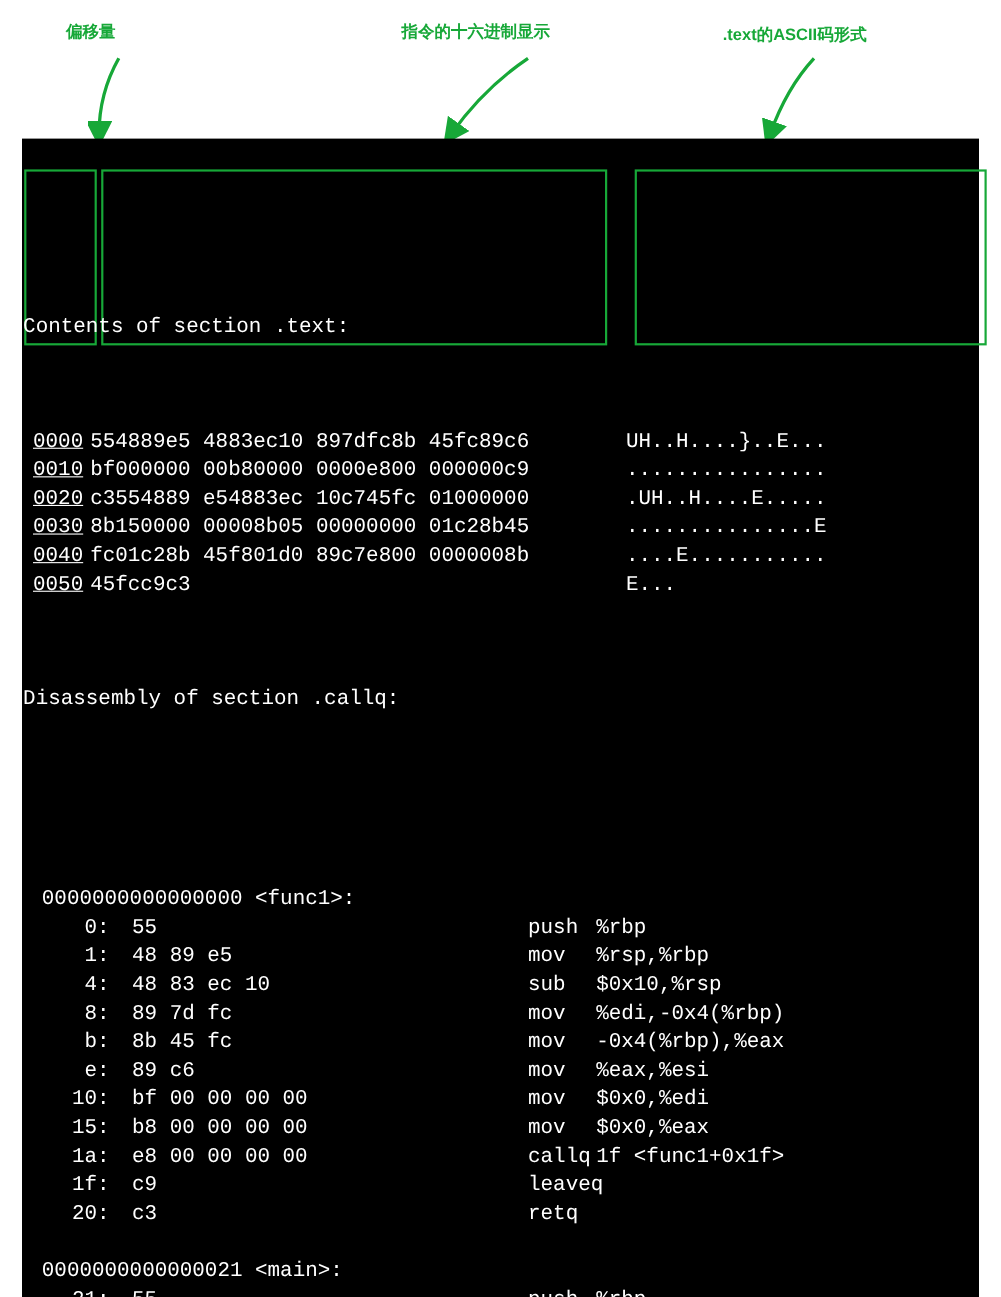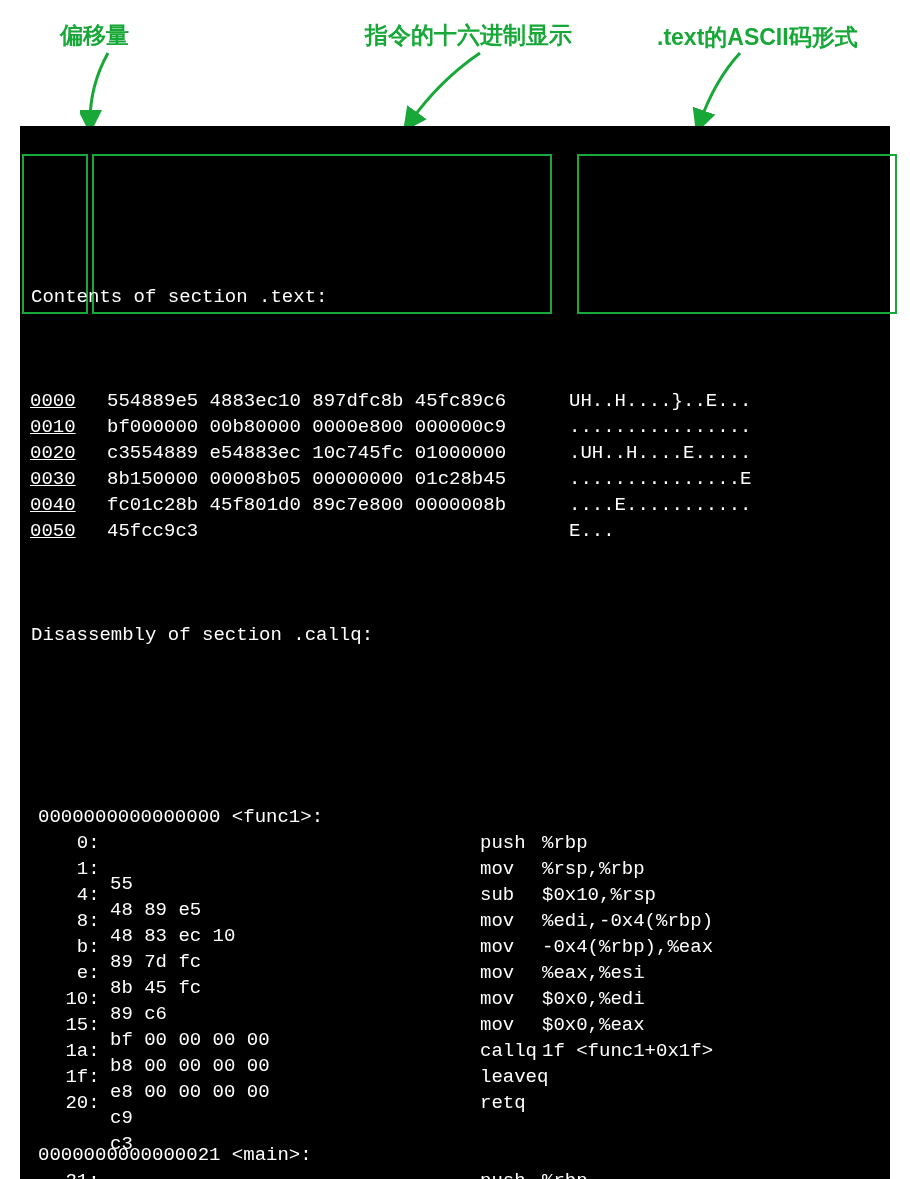--- a/index.html
+++ b/index.html
@@ -10,21 +10,21 @@
       width: 910px;
     }
     .header-labels {
       position: relative;
       height: 110px;
     }
     .label {
       position: absolute;
       color: #17a838;
       font-weight: 700;
-      font-size: 23px;
+      font-size: 15px;
       font-family: "Microsoft YaHei", "PingFang SC", sans-serif;
     }
     .label.l1 { left: 40px; top: 4px; }
     .label.l2 { left: 345px; top: 4px; }
     .label.l3 { left: 637px; top: 6px; }
     .arrow {
       position: absolute;
       pointer-events: none;
     }
     .terminal {
@@ -36,28 +36,28 @@
       white-space: pre;
       position: relative;
     }
     .hexline, .disline, .titleline {
       position: relative;
     }
     .hexline span, .disline span, .titleline span {
       display: inline-block;
     }
     .c-offset { position: absolute; left: 10px; text-decoration: underline; }
-    .c-hex    { position: absolute; left: 87px; text-align: right; }
+    .c-hex    { position: absolute; left: 62px; text-align: right; }
     .c-ascii  { position: absolute; left: 549px; }
     .d-addr   { position: absolute; left: 34px; }
-    .d-bytes  { position: absolute; left: 90px; margin-top: 41px; }
+    .d-bytes  { position: absolute; left: 100px; }
     .d-mnem   { position: absolute; left: 432px; margin-left: 28px; }
     .d-ops    { position: absolute; left: 522px; font-family: Liberation Mono, monospace; }
     .funchdr  { padding-left: 18px; }
-    .secthdr  { padding-left: 11px; }
+    .secthdr  { padding-left: 1px; }
     .hexline, .disline { height: 26px; }
     .titleline { height: 26px; }
     .blank { height: 26px; }
     .box {
       position: absolute;
       border: 2.5px solid #17a838;
       background: transparent;
       pointer-events: none;
     }
     .box-offset { left: 2px;   top: 28px;  width: 66px;  height: 160px; }

